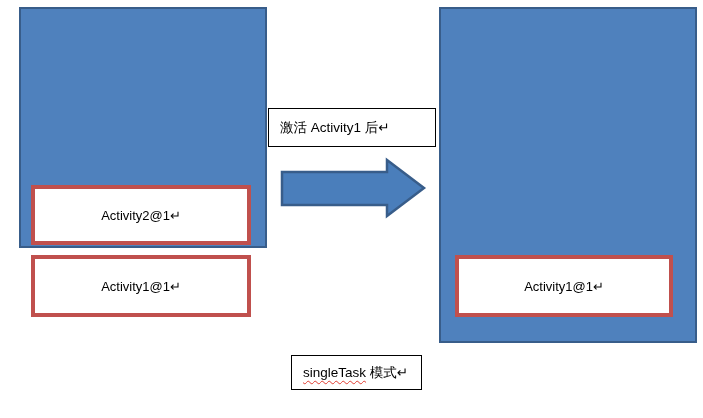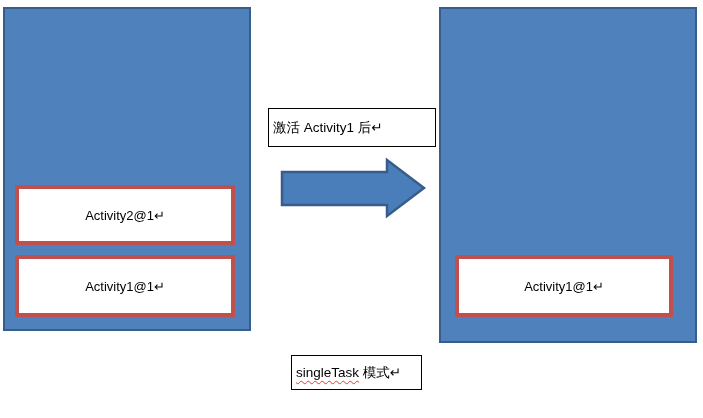--- a/index.html
+++ b/index.html
@@ -33,21 +33,21 @@
     font-size: 13px;
     color: var(--text, #000);
   }
   .label-box {
     position: absolute;
     box-sizing: border-box;
     background: var(--label-box-fill, #fff);
     border: 1px solid var(--label-box-border, #000);
     display: flex;
     align-items: center;
-    padding-left: 4px;
+    padding-left: 11px;
     font-size: 13.5px;
     color: var(--text, #000);
     white-space: pre;
   }
   .arrow-svg {
     position: absolute;
     overflow: visible;
   }
   .arrow-shape {
     fill: var(--arrow-fill, #4A7EBB);
@@ -61,21 +61,21 @@
     text-decoration-color: var(--spellcheck-underline, #E03C31);
     text-decoration-thickness: 1px;
     text-underline-offset: 3px;
   }
 </style>
 </head>
 <body>
 
 <div id="canvas" style="--task-fill: #4F81BD; --task-border: #385D8A; --activity-box-fill: #FFFFFF; --activity-box-border: #C0504D; --label-box-fill: #FFFFFF; --label-box-border: #000000; --arrow-fill: #4A7EBB; --arrow-border: #385D8A; --spellcheck-underline: #E03C31; --text: #000000;">
 
-  <div class="task-rect" style="left:3px; top:7px; width:248px; height:324px;">
+  <div class="task-rect" style="left:19px; top:7px; width:248px; height:241px;">
     <div class="activity-box" style="left:10px; top:176px; width:220px; height:60px;">
       <span>Activity2@1↵</span>
     </div>
     <div class="activity-box" style="left:10px; top:246px; width:220px; height:62px;">
       <span>Activity1@1↵</span>
     </div>
   </div>
 
   <div class="label-box" style="left:268px; top:108px; width:168px; height:39px;">
     <span>激活 Activity1 后↵</span>

